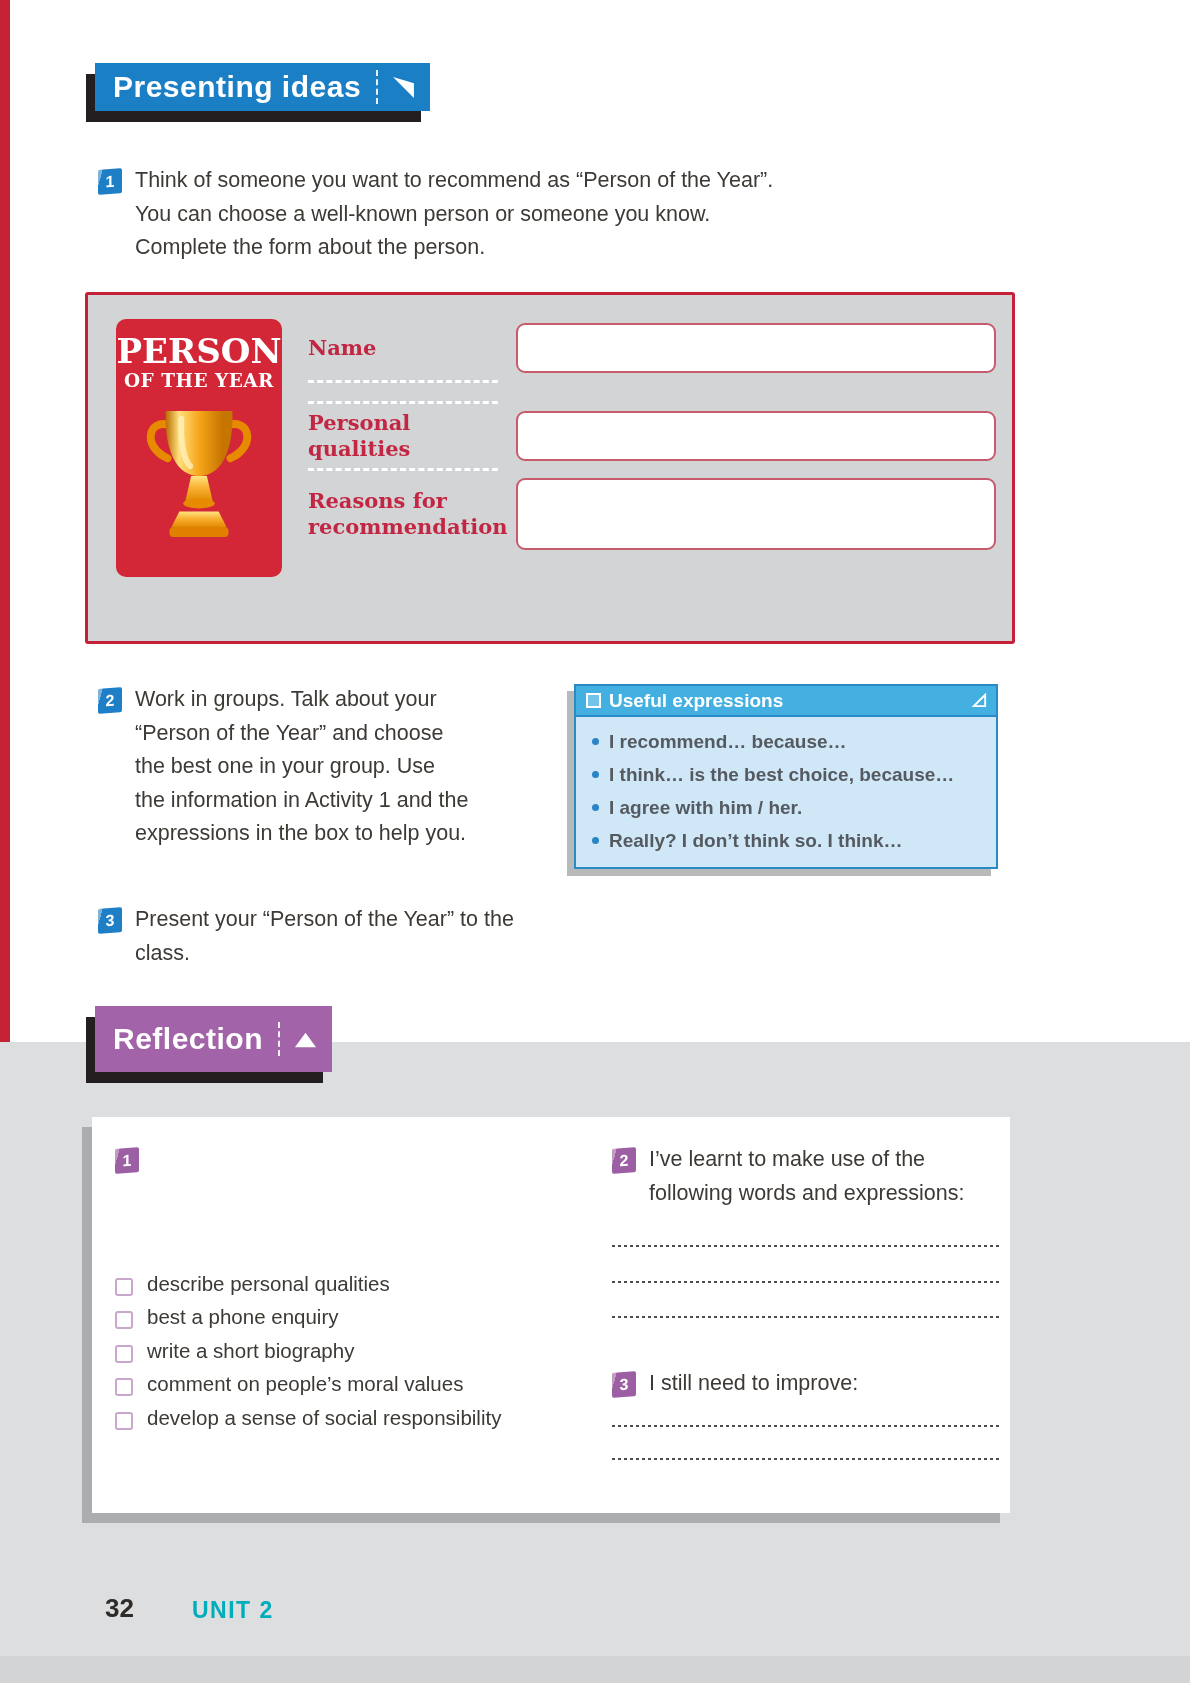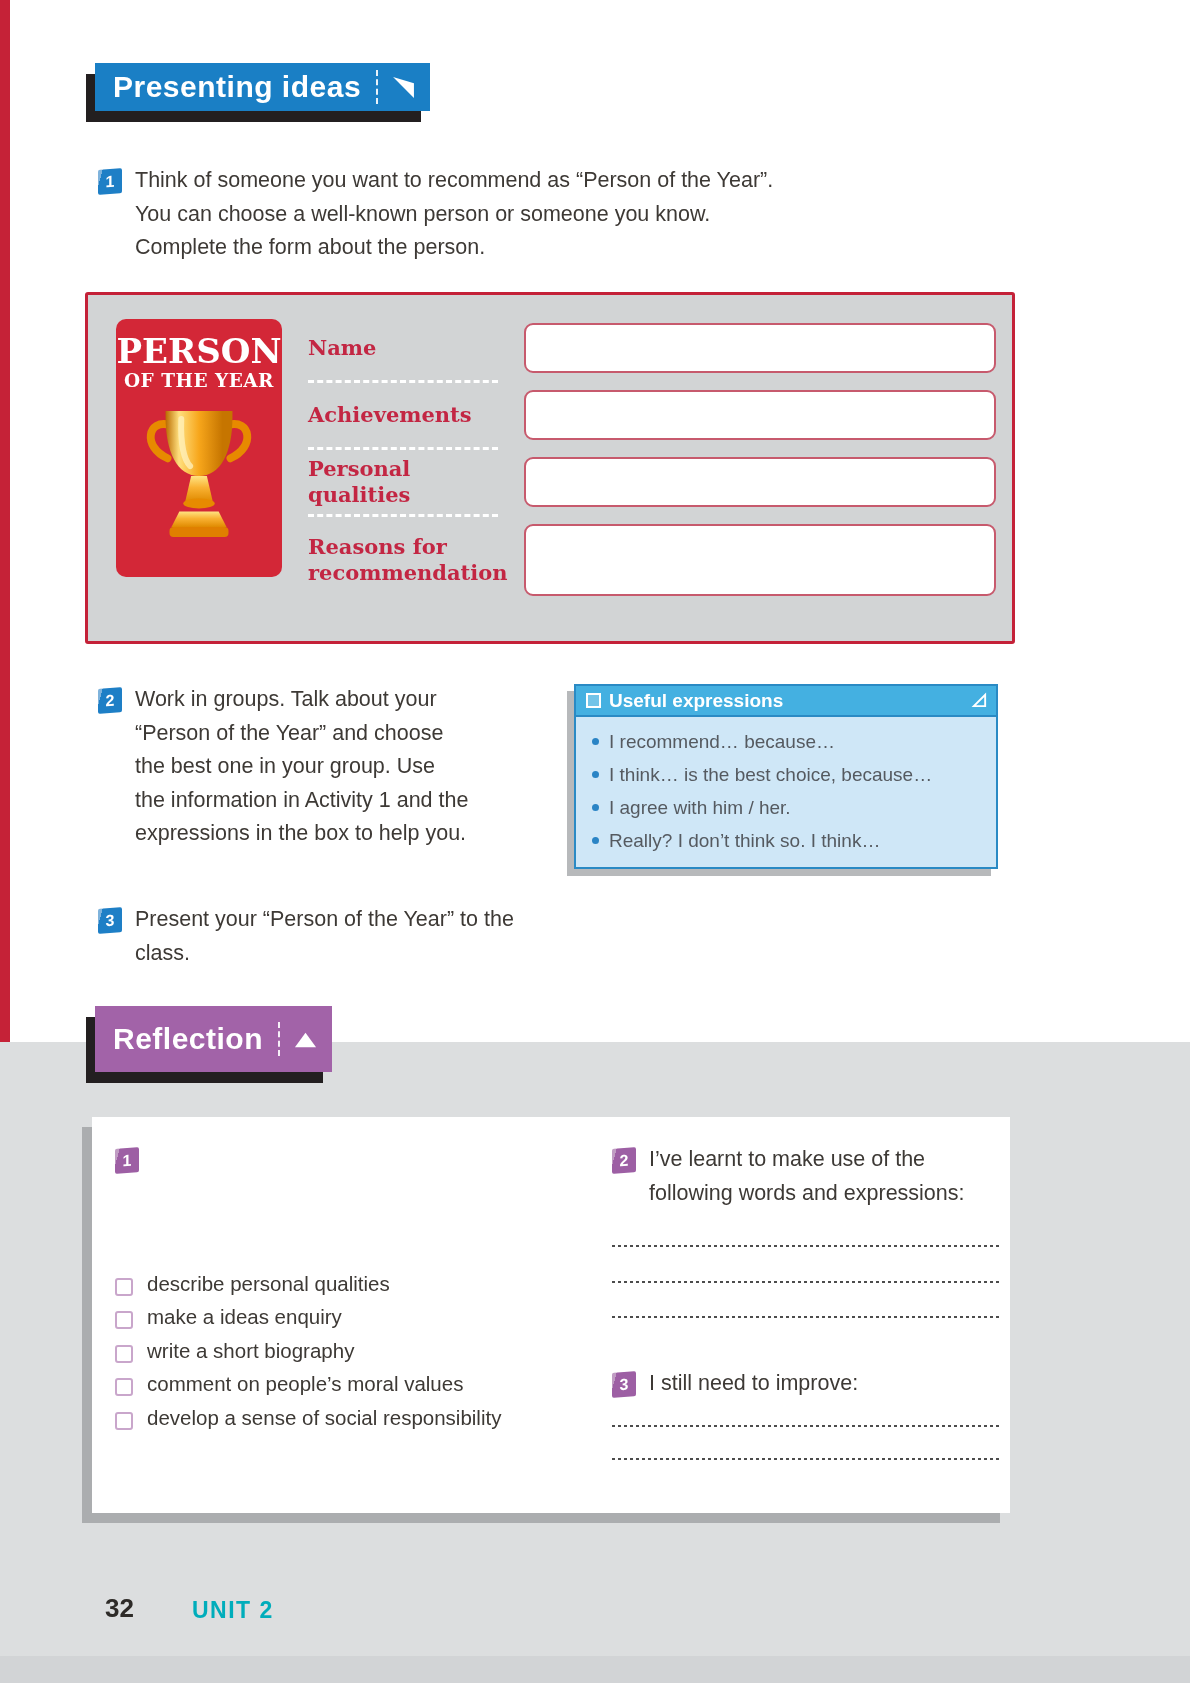--- a/index.html
+++ b/index.html
@@ -30,35 +30,35 @@
   
   .poy-form{position:absolute;left:85px;top:292px;width:930px;height:352px;background:#d2d4d5;
             border:3px solid #c42138;border-radius:3px;box-sizing:border-box;
             display:flex;padding:24px 16px 24px 28px;}
   .poy-card{flex:0 0 166px;height:258px;background:#d32737;border-radius:10px;color:#fff;
             text-align:center;padding-top:14px;box-sizing:border-box;}
   .poy-card .t1{font-family:"DejaVu Serif",serif;font-weight:700;font-size:34px;line-height:36px;}
   .poy-card .t2{font-family:"DejaVu Serif",serif;font-weight:700;font-size:18.5px;line-height:24px;letter-spacing:.5px;}
   .form-right{flex:1;display:flex;flex-direction:column;padding:6px 0 0 26px;}
   .frow{display:flex;align-items:center;}
-  .flabel{width:200px;padding-right:16px;font-family:"DejaVu Serif",serif;font-weight:700;
+  .flabel{width:200px;padding-right:8px;font-family:"DejaVu Serif",serif;font-weight:700;
           font-size:21px;line-height:26px;color:#c32643;}
   .finput{flex:1;background:#fff;border:2px solid #c75a6d;border-radius:9px;}
   .h46{height:46px;} .h68{height:68px;}
   .dash-sep{width:190px;border-top:3px dashed #ffffff;margin:9px 0;}
 
   
   .ue-box{position:absolute;left:574px;top:684px;width:424px;background:#cfe7f7;
           border:2px solid #2a8ac4;box-shadow:-7px 7px 0 #b7b9bb;box-sizing:border-box;}
   .ue-header{height:29px;background:#44b0e1;display:flex;align-items:center;padding:0 10px;
              border-bottom:2px solid #2a8ac4;position:relative;}
   .ue-title{color:#fff;font-size:19px;font-weight:700;margin-left:8px;}
   .ue-square{width:11px;height:11px;border:2px solid #fff;background:rgba(255,255,255,.25);}
   .ue-corner{position:absolute;right:8px;top:6px;}
-  .ue-list{margin:8px 0 10px;padding:0 10px 0 16px;list-style:none;}
+  .ue-list{margin:8px 0 10px;padding:0 10px 0 16px;list-style:none;font-weight:bold;}
   .ue-list li{font-size:19px;line-height:33px;color:#555a60;padding-left:17px;position:relative;}
   .ue-list li::before{content:"";position:absolute;left:0;top:13px;width:7px;height:7px;
                       border-radius:50%;background:#2a84c5;}
 
   
   .grey-bg{position:absolute;left:0;top:1042px;width:1190px;height:641px;background:#dcdedf;}
   .grey-band{position:absolute;left:0;top:1656px;width:1190px;height:27px;background:#d2d4d6;}
   .refl-card{position:absolute;left:92px;top:1117px;width:918px;height:396px;background:#ffffff;
              box-shadow:-10px 10px 0 #abadaf;}
   .col{position:absolute;}
@@ -125,24 +125,20 @@
         <rect x="30" y="128" width="60" height="10" rx="4" fill="#e07f00"></rect>
       </svg>
     </div>
 
     <div class="form-right">
       <div class="frow h46">
         <div class="flabel">Name</div>
         <div class="finput h46"></div>
       </div>
       <div class="dash-sep"></div>
-      <div class="frow h46">
-        <div class="flabel">Achievements</div>
-        <div class="finput h46"></div>
-      </div>
       <div class="dash-sep"></div>
       <div class="frow h46">
         <div class="flabel">Personal qualities</div>
         <div class="finput h46"></div>
       </div>
       <div class="dash-sep"></div>
       <div class="frow h68">
         <div class="flabel">Reasons for recommendation</div>
         <div class="finput h68"></div>
       </div>
@@ -197,21 +193,21 @@
       </div>
     </div>
 
     <div class="check-list">
       <div class="check-row">
         <span class="checkbox"></span>
         <span class="check-text">describe personal qualities</span>
       </div>
       <div class="check-row">
         <span class="checkbox"></span>
-        <span class="check-text">make a ideas enquiry</span>
+        <span class="check-text">best a phone enquiry</span>
       </div>
       <div class="check-row">
         <span class="checkbox"></span>
         <span class="check-text">write a short biography</span>
       </div>
       <div class="check-row">
         <span class="checkbox"></span>
         <span class="check-text">comment on people’s moral values</span>
       </div>
       <div class="check-row">

